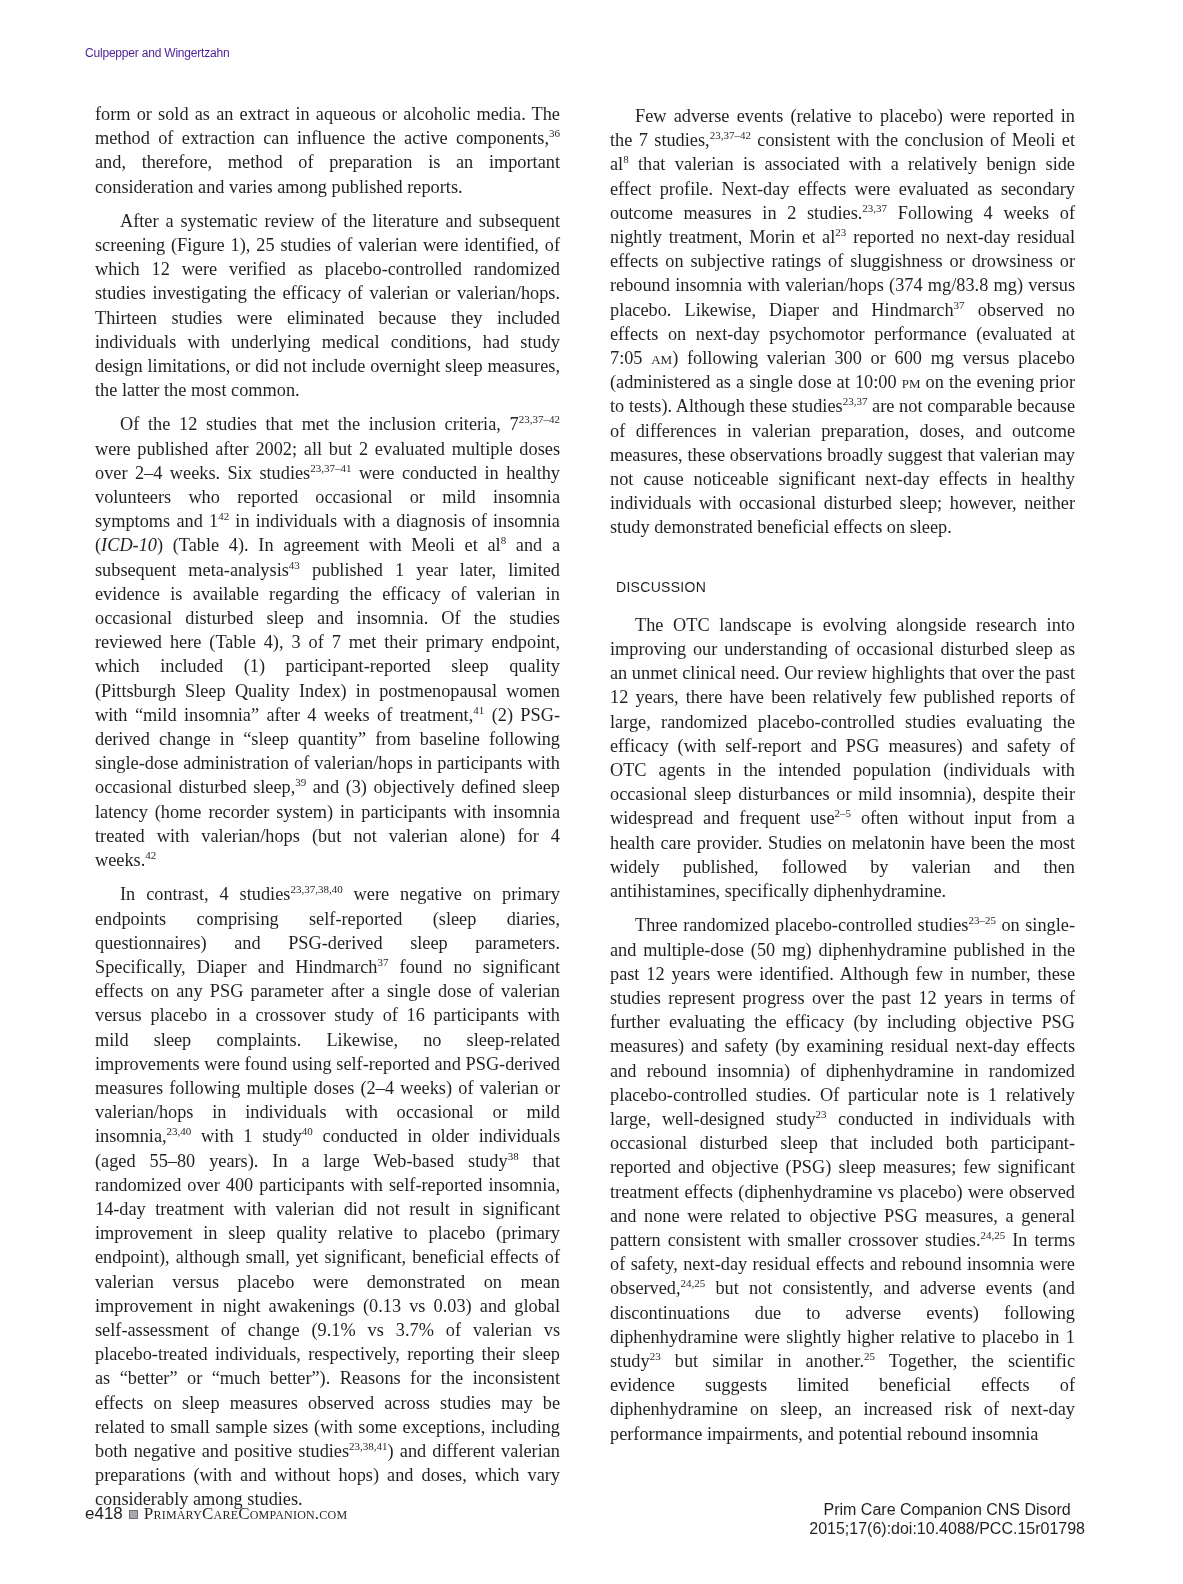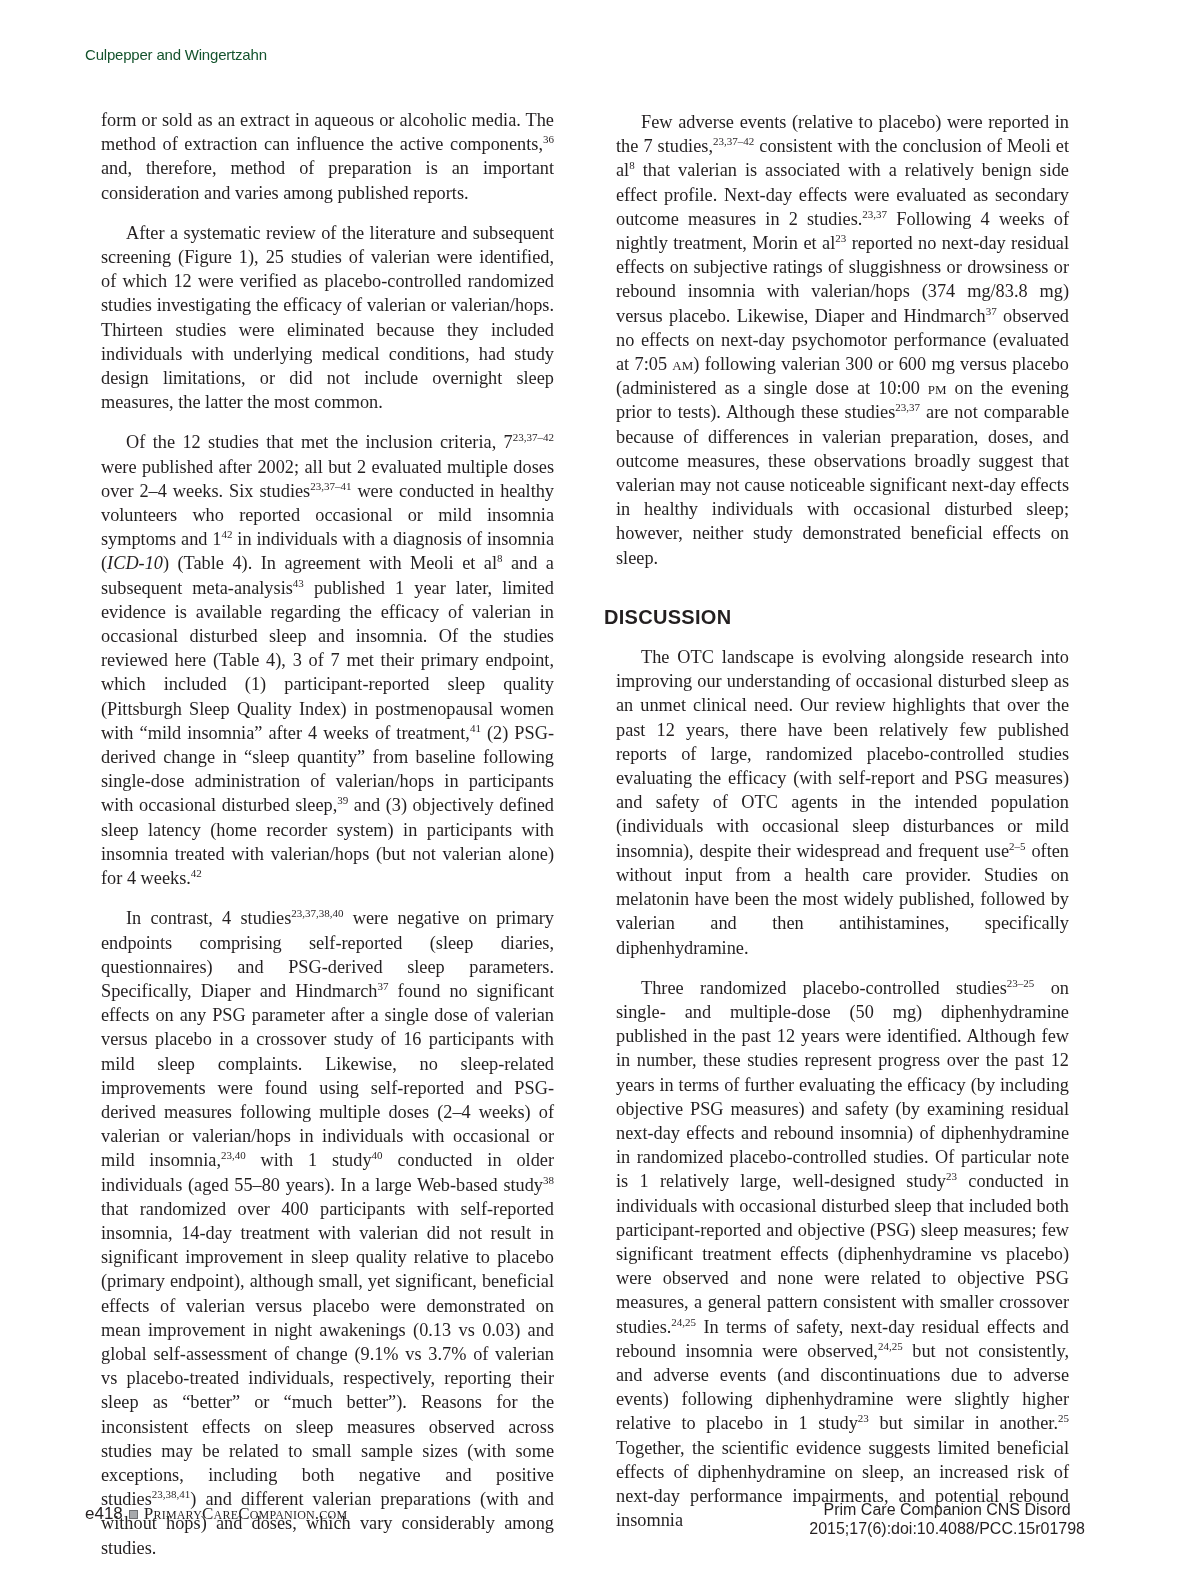--- a/index.html
+++ b/index.html
@@ -4,37 +4,37 @@
 <style>
   html, body { margin: 0; padding: 0; background: #ffffff; }
   body {
     width: 1183px; height: 1584px; position: relative; overflow: hidden;
     color: #231f20;
     font-family: "Liberation Serif", "DejaVu Serif", serif;
   }
   .running-head {
     position: absolute; left: 85px; top: 46px;
     font-family: "Liberation Sans", "DejaVu Sans", sans-serif;
-    font-size: 15px; color: #14532d; letter-spacing: -0.2px;
+    font-size: 12px; color: #4c1d95; letter-spacing: -0.2px;
   }
   .col {
     position: absolute; top: 92px; width: 485px;
     font-size: 18.3px; line-height: 24.2px;
     text-align: justify; hyphens: none;
   }
   .col-left { left: 85px; }
   .col-right { left: 600px; top: 94px; }
-  .col p { margin: 16px; text-indent: 25px; }
+  .col p { margin: 10px; text-indent: 25px; }
   .col p.noindent { text-indent: 0; }
   sup { font-size: 11px; line-height: 0; vertical-align: 7px; }
   .sc { font-variant: small-caps; }
   .section-head {
     font-family: "Liberation Sans", "DejaVu Sans", sans-serif;
-    font-weight: bold; font-size: 20px; letter-spacing: 0.3px;
-    margin: 35px 0 14px 4px; text-indent: 0;
+    font-weight: normal; font-size: 14px; letter-spacing: 0.3px;
+    margin: 35px 0 14px 16px; text-indent: 0;
   }
   .footer-left {
     position: absolute; left: 85px; top: 1504px;
     font-size: 17px; display: flex; align-items: center; gap: 6px; text-align: center;
   }
   .footer-left .page-num { font-family: "Liberation Sans", "DejaVu Sans", sans-serif; }
   .footer-left .site { font-variant: small-caps; letter-spacing: 0.2px; font-family: Liberation Serif, serif; }
   .sq-icon {
     display: inline-block; width: 9px; height: 9px;
     border: 1.5px solid #6d6e71; background: #a7a9ac; box-sizing: border-box;

